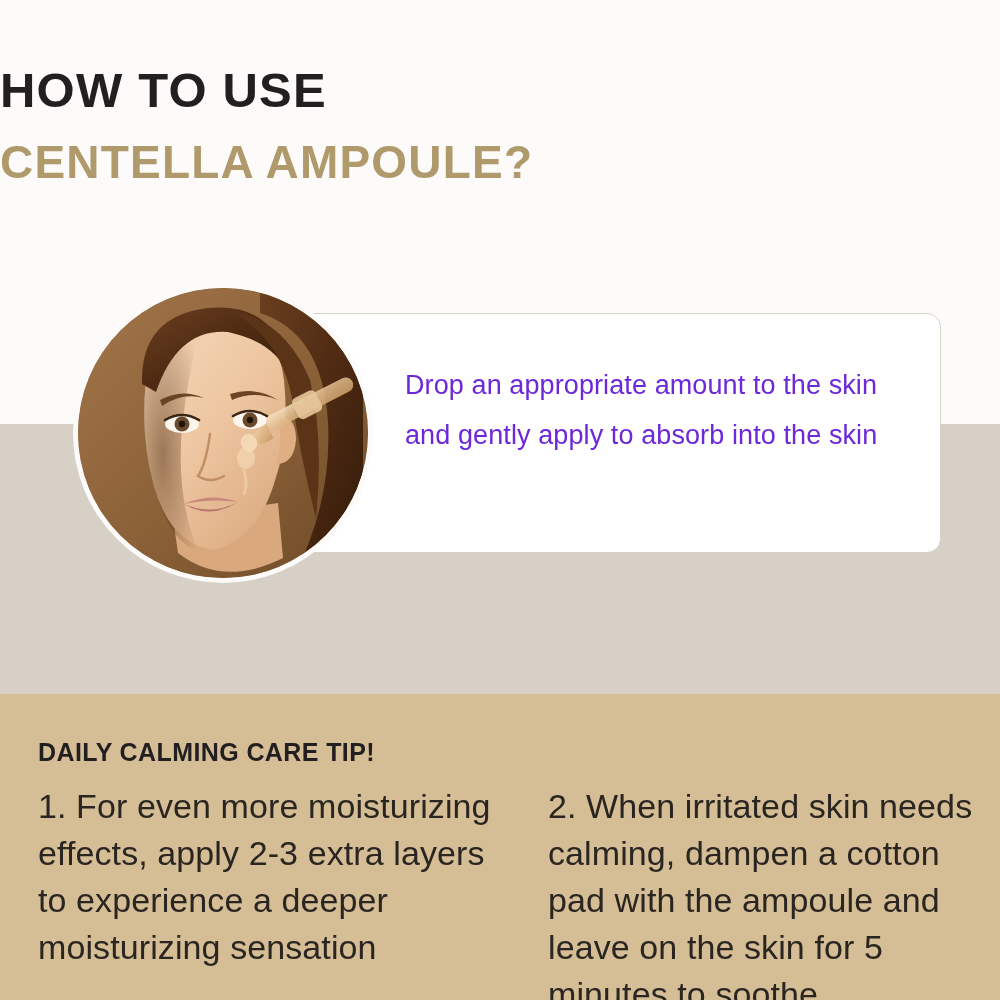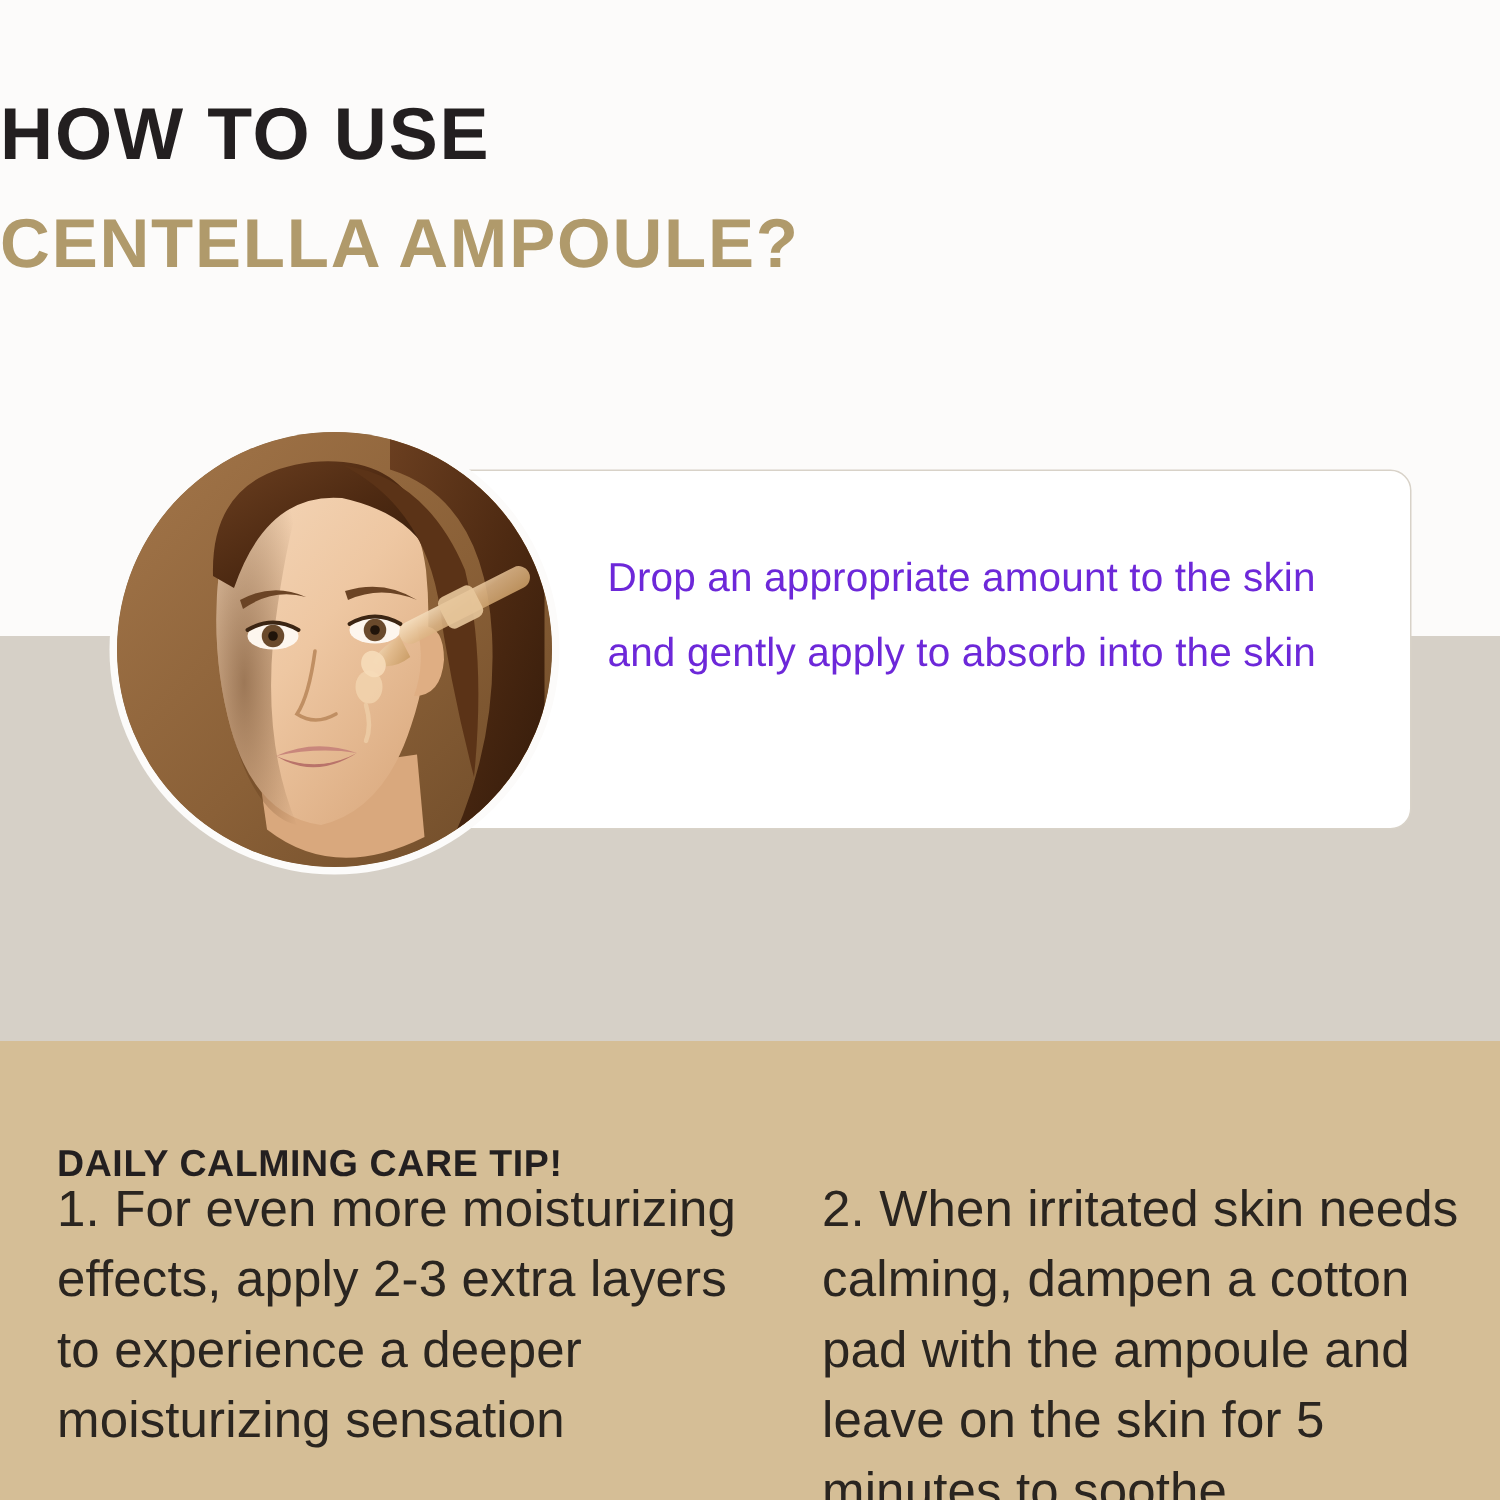--- a/index.html
+++ b/index.html
@@ -109,21 +109,20 @@
 
   
   .tip-heading {
     position: absolute;
     left: 38px;
     top: 738px;
     font-size: 25px;
     font-weight: bold;
     letter-spacing: 0.4px;
     color: #231f20;
-    margin-top: 24px;
   }
   .tip-col {
     position: absolute;
     top: 783px;
     font-size: 34px;
     line-height: 47px;
     color: #2a2520;
     letter-spacing: 0.1px;
   }
   .tip-col-1 {

